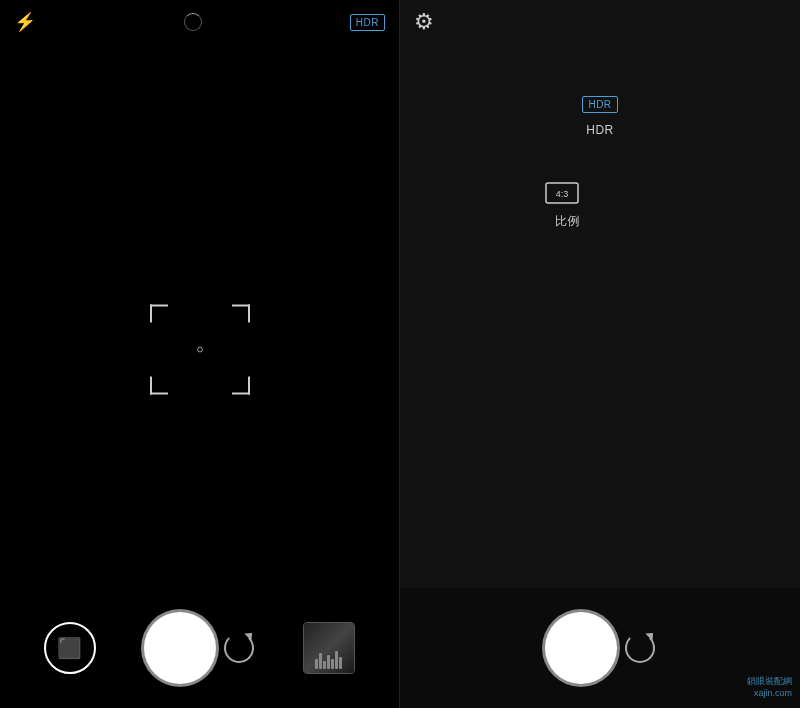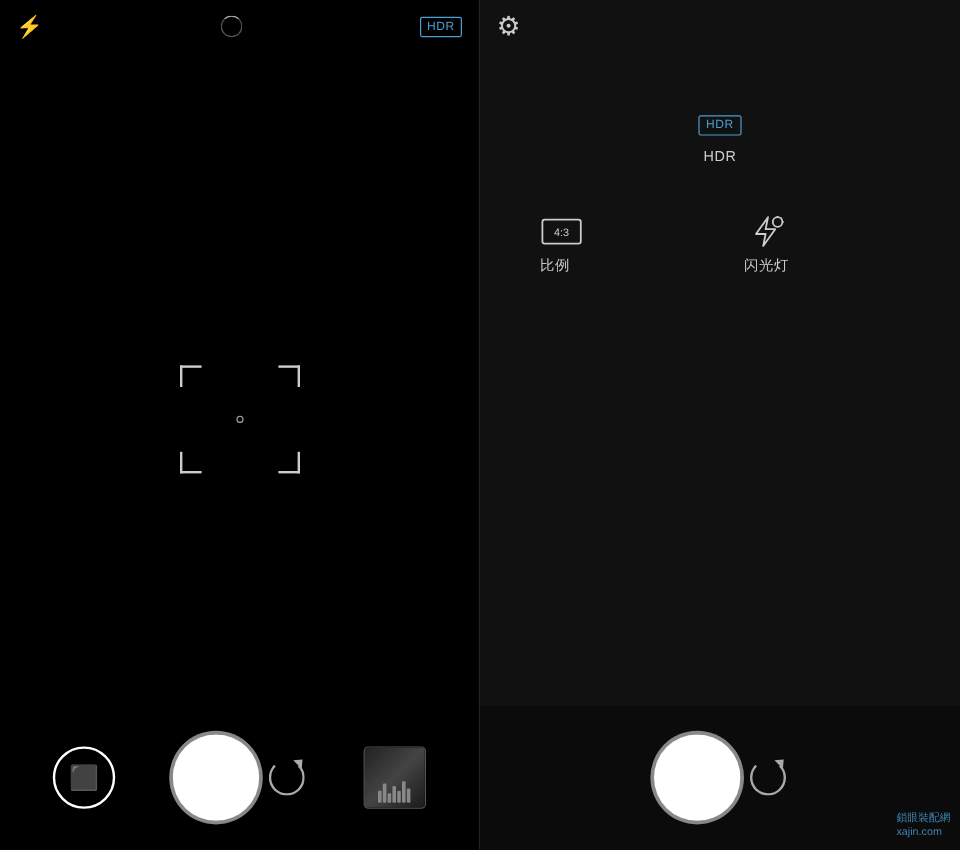--- a/index.html
+++ b/index.html
@@ -194,21 +194,21 @@
       display: grid;
       grid-template-columns: 1fr 1fr;
       grid-template-rows: auto auto auto auto;
       padding: 20px 40px;
       gap: 10px 20px;
     }
 
     .menu-item {
       display: flex;
       flex-direction: column;
-      align-items: flex-start;
+      align-items: flex-end;
       gap: 6px;
       padding: 16px 10px;
       cursor: pointer;
     }
 
     .menu-item.center {
       grid-column: 1 / 3;
       align-items: center;
     }
 
@@ -251,20 +251,21 @@
     }
 
     
     .watermark {
       position: absolute;
       bottom: 8px;
       right: 8px;
       color: #4a9fd4;
       font-size: 9px;
       opacity: 0.8;
+      text-align: right;
       line-height: 1.4;
     }
   </style>
 </head>
 <body>
 
 <div class="left-panel">
 
   <div class="top-bar-left">
     <span class="flash-icon">⚡</span>
@@ -320,30 +321,20 @@
 
     <div class="menu-item">
       <svg class="icon-svg" viewBox="0 0 36 28">
         <rect x="2" y="4" width="32" height="20" rx="2" stroke="#ccc" stroke-width="1.5" fill="none"></rect>
         <text x="18" y="18" text-anchor="middle" font-size="9" fill="#ccc" stroke="none">4:3</text>
       </svg>
       <span class="menu-label">比例</span>
     </div>
 
 
-    <div class="menu-item">
-      <svg class="icon-svg" viewBox="0 0 36 28">
-        <polygon points="20,2 10,16 18,16 16,26 26,12 18,12" fill="none" stroke="#ccc" stroke-width="1.5" stroke-linejoin="round"></polygon>
-        <circle cx="28" cy="6" r="4" fill="none" stroke="#ccc" stroke-width="1.5"></circle>
-        <line x1="28" y1="2" x2="28" y2="1" stroke="#ccc" stroke-width="1.5"></line>
-        <line x1="32" y1="6" x2="33" y2="6" stroke="#ccc" stroke-width="1.5"></line>
-        <line x1="30.8" y1="3.2" x2="31.5" y2="2.5" stroke="#ccc" stroke-width="1.5"></line>
-      </svg>
-      <span class="menu-label">闪光灯</span>
-    </div>
 
   </div>
 
   <div class="bottom-bar-right">
     <div class="shutter-wrap">
       <div class="shutter-btn"></div>
       <div class="rotate-btn"></div>
     </div>
   </div>
 

